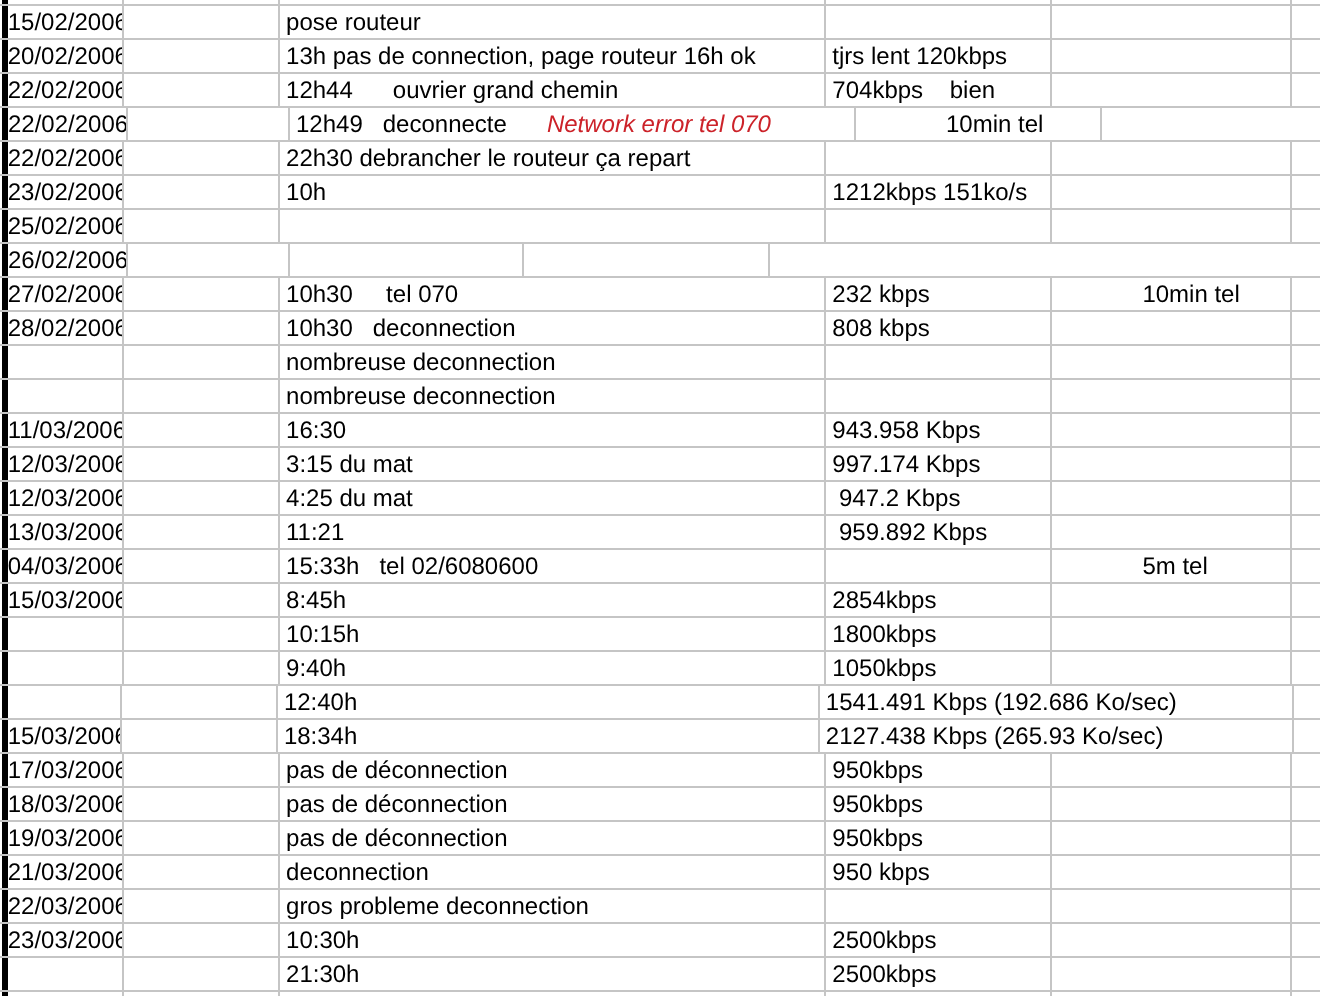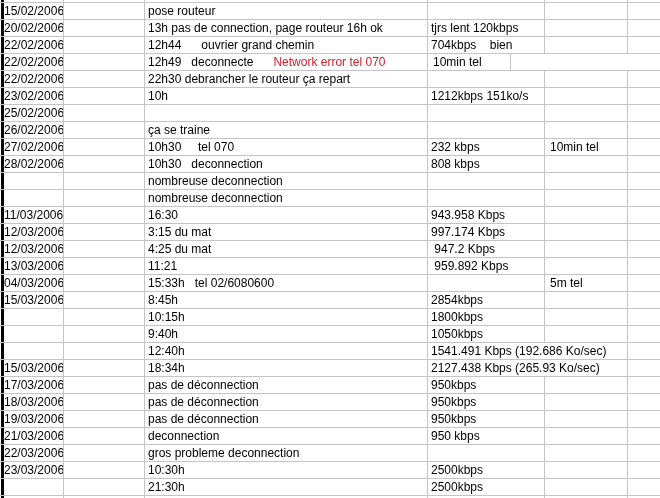--- a/index.html
+++ b/index.html
@@ -30,24 +30,24 @@
   }
   .c-marker { width:4px; position:relative; overflow:visible; }
   .c-marker .bar {
     position:absolute; left:1px; top:0; width:3px; height:100%;
     background:var(--marker);
   }
   .c-date  { width:60px;  border-right:1px solid var(--grid); text-align:right; padding-right:2px; }
   .c-b     { width:81px;  border-right:1px solid var(--grid); }
   .c-desc  { width:283px; border-right:1px solid var(--grid); padding-left:3px; }
   .c-speed { width:117px; border-right:1px solid var(--grid); padding-left:3px; overflow:visible; }
-  .c-notes { width:83px;  border-right:1px solid var(--grid); padding-left:5px; }
+  .c-notes { width:83px;  border-right:1px solid var(--grid); padding-left:5px;margin-left:40px; }
   .c-end   { width:14px; }
   .row.overflow-speed .c-speed { border-right-color:transparent; }
-  .err-text { color:var(--err); }
+  .err-text { color:var(--err);font-style:italic; }
 </style>
 </head>
 <body>
 
 <div class="sheet">
 
   <div class="row row-partial-top">
     <div class="cell c-marker"><span class="bar"></span></div>
     <div class="cell c-date"></div>
     <div class="cell c-b"></div>
@@ -118,21 +118,20 @@
       <div class="cell c-b"></div>
       <div class="cell c-desc"><span></span><span class="err-text"></span></div>
       <div class="cell c-speed"></div>
       <div class="cell c-notes"></div>
       <div class="cell c-end"></div>
     </div>
       <div class="row" style="">
       <div class="cell c-marker"><span class="bar"></span></div>
       <div class="cell c-date">26/02/2006</div>
       <div class="cell c-b"></div>
-      <div class="cell c-desc"><span>ça se traine</span><span class="err-text"></span></div>
       <div class="cell c-speed"></div>
       <div class="cell c-notes"></div>
       <div class="cell c-end"></div>
     </div>
       <div class="row" style="">
       <div class="cell c-marker"><span class="bar"></span></div>
       <div class="cell c-date">27/02/2006</div>
       <div class="cell c-b"></div>
       <div class="cell c-desc"><span>10h30     tel 070</span><span class="err-text"></span></div>
       <div class="cell c-speed">232 kbps</div>

